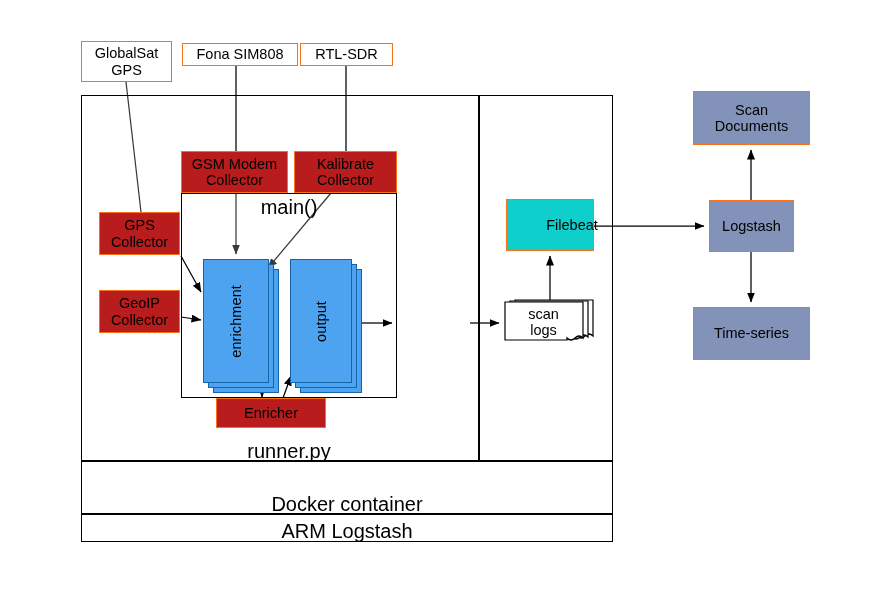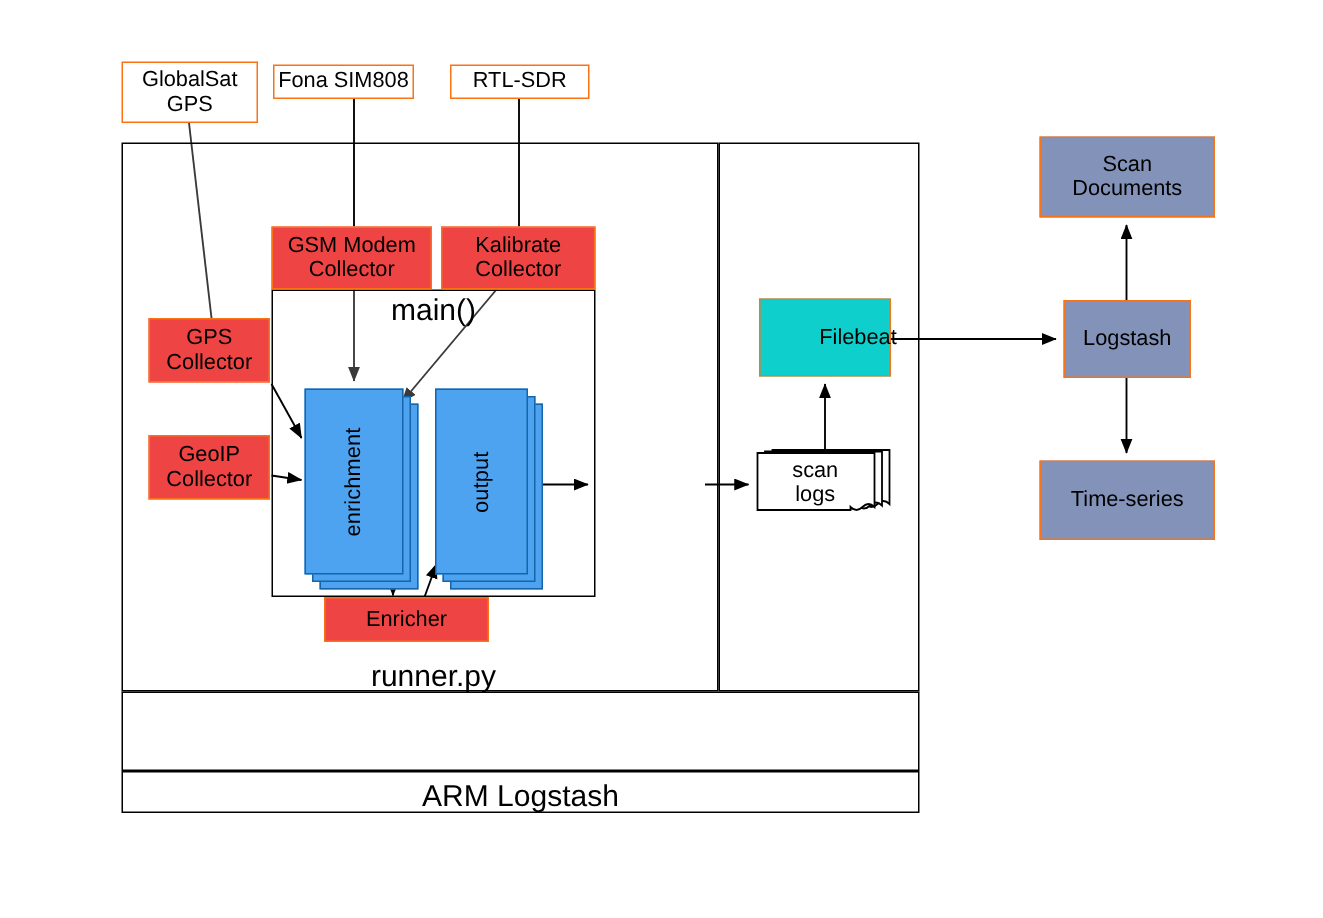--- a/index.html
+++ b/index.html
@@ -14,21 +14,21 @@
   .node{
     position:absolute;box-sizing:border-box;
     border:1px solid #f97316;
     display:flex;align-items:center;justify-content:center;
     text-align:center;line-height:1.12;
     font-size:14.5px;
     white-space:pre-line;
     z-index:4;
   }
   .node.plain{background:#ffffff;}
-  .node.green{background:#ef4444;}
+  .node.green{background:#b91c1c;}
   .node.teal{background:#0ecfcb;padding-left:44px;}
   .node.slate{background:#8292b9;}
 
   
   .frame{
     position:absolute;box-sizing:border-box;
     border:1.4px solid #000000;background:transparent;
     z-index:1;
   }
   .frame-label{
@@ -68,33 +68,34 @@
 </style>
 </head>
 <body>
 
 <div id="stage">
 
   <div class="frame" style="left:81px;top:514px;width:532px;height:28px;"></div>
   <div class="frame-label" style="left:81px;top:520px;width:532px;">ARM Logstash</div>
 
   <div class="frame" style="left:81px;top:461px;width:532px;height:53px;"></div>
+  <div class="frame-label" style="left:81px;top:493px;width:532px;">Docker container</div>
 
   <div class="frame" style="left:81px;top:95px;width:398px;height:366px;"></div>
   <div class="frame-label" style="left:181px;top:440px;width:216px;">runner.py</div>
 
   <div class="frame" style="left:479px;top:95px;width:134px;height:366px;"></div>
 
   <div class="frame" style="left:181px;top:193px;width:216px;height:205px;"></div>
   <div class="frame-label" style="left:236px;top:196px;width:106px;">main()</div>
 
   <div class="node plain" style="left:81px;top:41px;width:91px;height:41px;">GlobalSat
 GPS</div>
 
-  <div class="node plain" style="left:182px;top:43px;width:94px;height:23px;">Fona SIM808</div>
+  <div class="node plain" style="left:182px;top:43px;width:116px;height:23px;">Fona SIM808</div>
 
   <div class="node plain" style="left:300px;top:43px;width:93px;height:23px;">RTL-SDR</div>
 
   <div class="node green" style="left:181px;top:151px;width:107px;height:42px;">GSM Modem
 Collector</div>
 
   <div class="node green" style="left:294px;top:151px;width:103px;height:42px;">Kalibrate
 Collector</div>
 
   <div class="node green" style="left:99px;top:212px;width:81px;height:43px;">GPS

